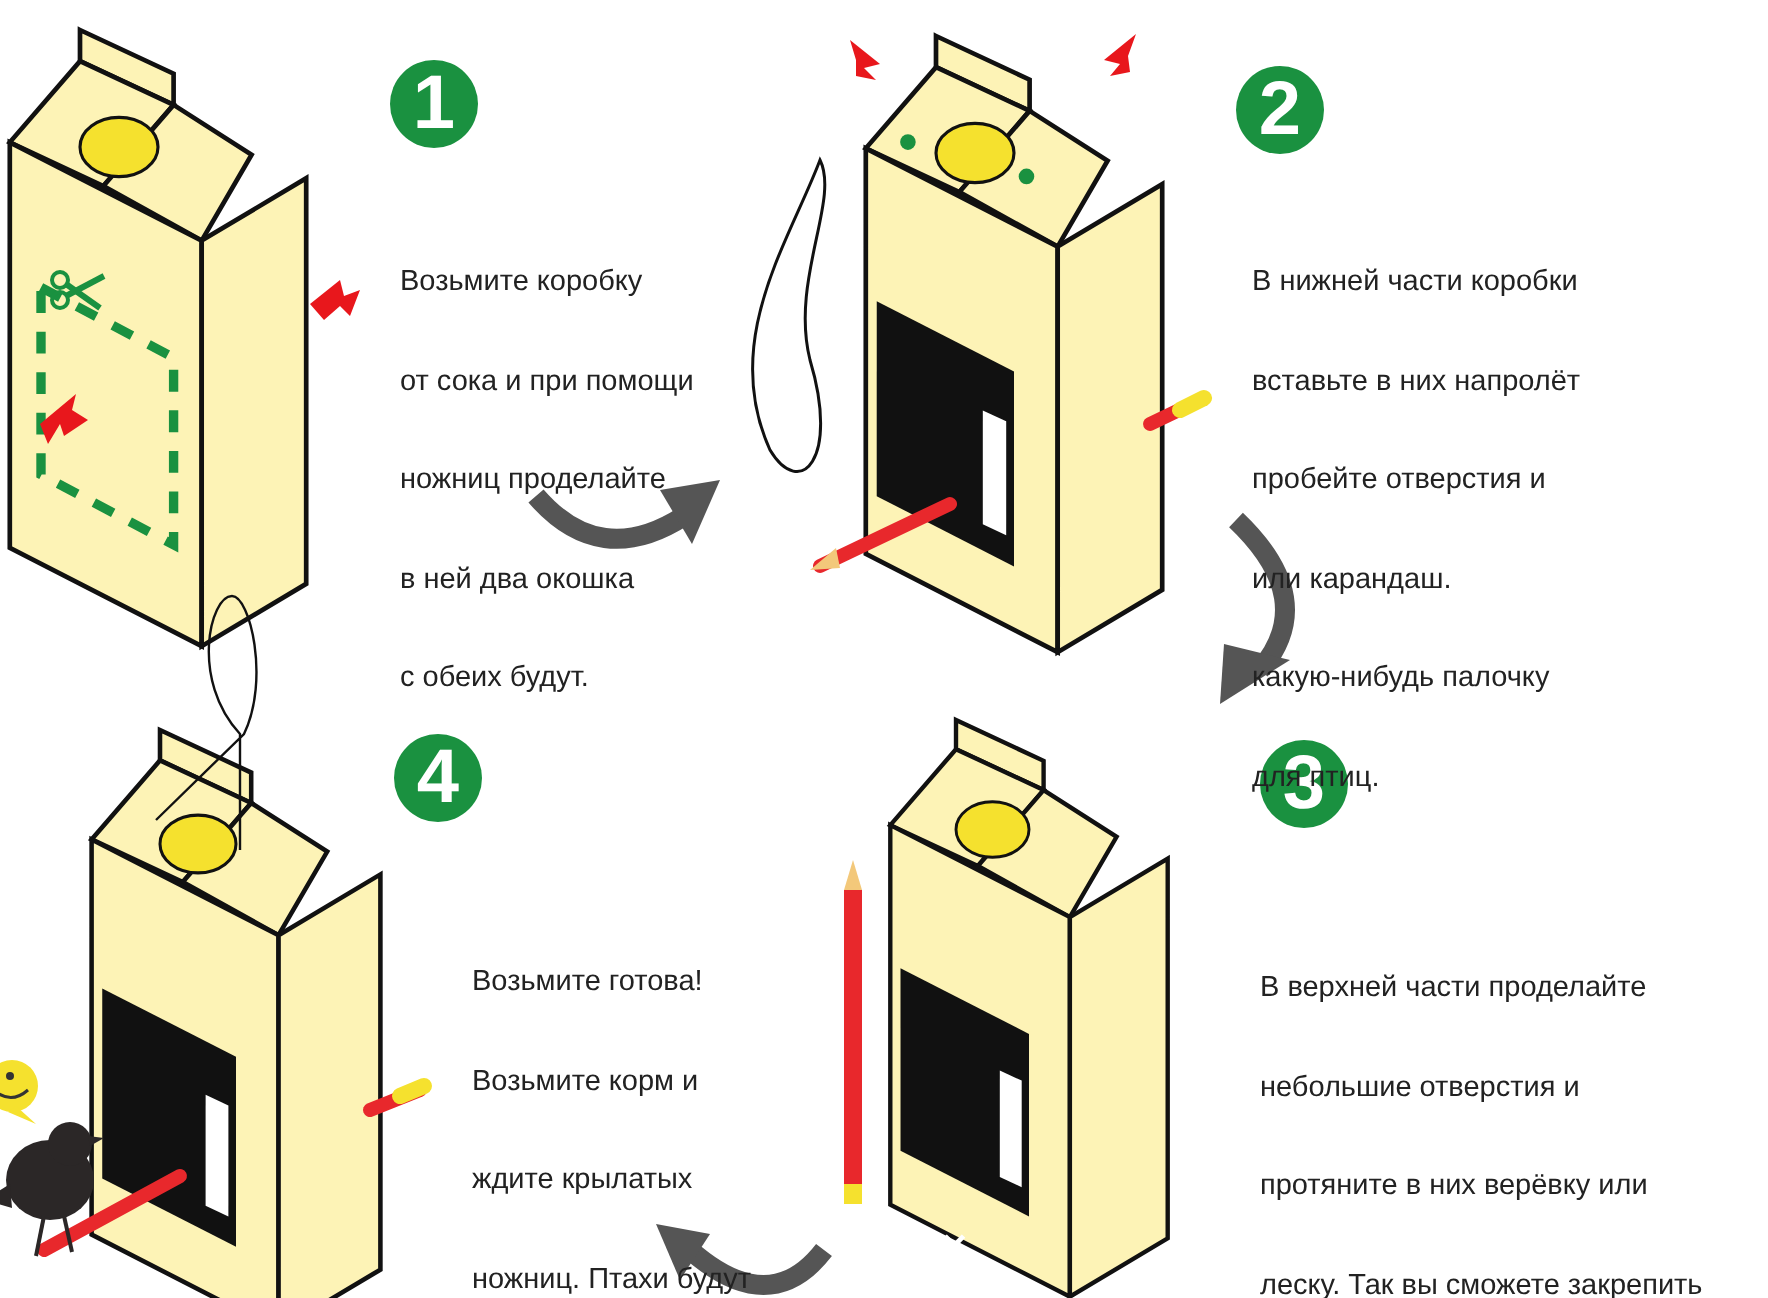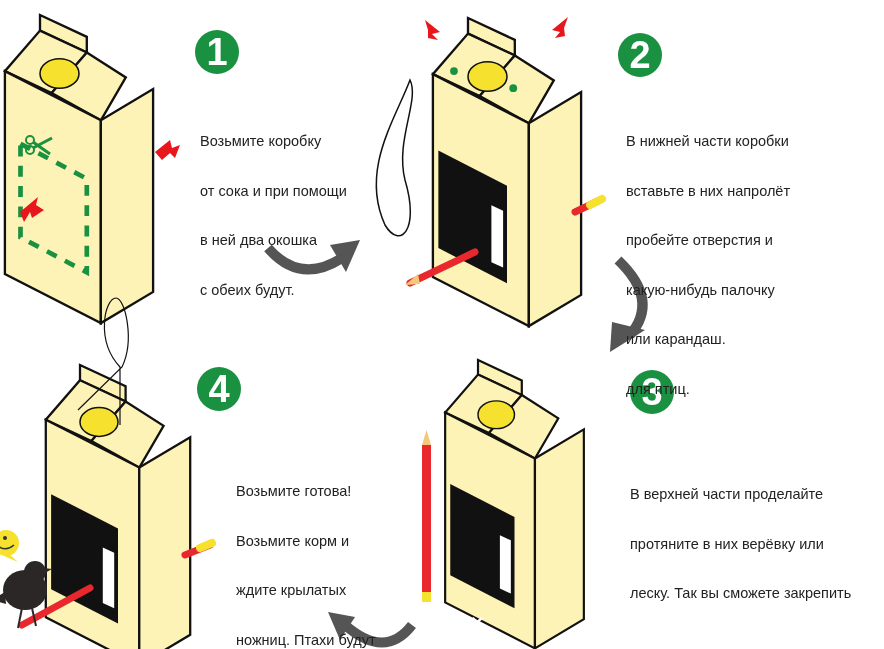--- a/index.html
+++ b/index.html
@@ -154,33 +154,35 @@
 </svg>
 
 <div class="step-badge" style="left:195px;top:30px;">1</div>
 <div class="step-badge" style="left:618px;top:33px;">2</div>
 <div class="step-badge" style="left:630px;top:370px;">3</div>
 <div class="step-badge" style="left:197px;top:367px;">4</div>
 
 <div class="step-text" style="left:200px;top:100px;">
   <span>Возьмите коробку</span>
   <span>от сока и при помощи</span>
+  <span>ножниц проделайте</span>
   <span>в ней два окошка</span>
   <span>с обеих будут.</span>
 </div>
 <div class="step-text" style="left:626px;top:100px;">
   <span>В нижней части коробки</span>
   <span>вставьте в них напролёт</span>
   <span>пробейте отверстия и</span>
+  <span>или карандаш.</span>
   <span>какую-нибудь палочку</span>
-  <span>или карандаш.</span>
   <span>для птиц.</span>
 </div>
 <div class="step-text" style="left:630px;top:453px;">
   <span>В верхней части проделайте</span>
+  <span>небольшие отверстия и</span>
   <span>протяните в них верёвку или</span>
   <span>леску. Так вы сможете закрепить</span>
   
   
   
   
 </div>
 <div class="step-text" style="left:236px;top:450px;">
   <span>Возьмите готова!</span>
   <span>Возьмите корм и</span>

